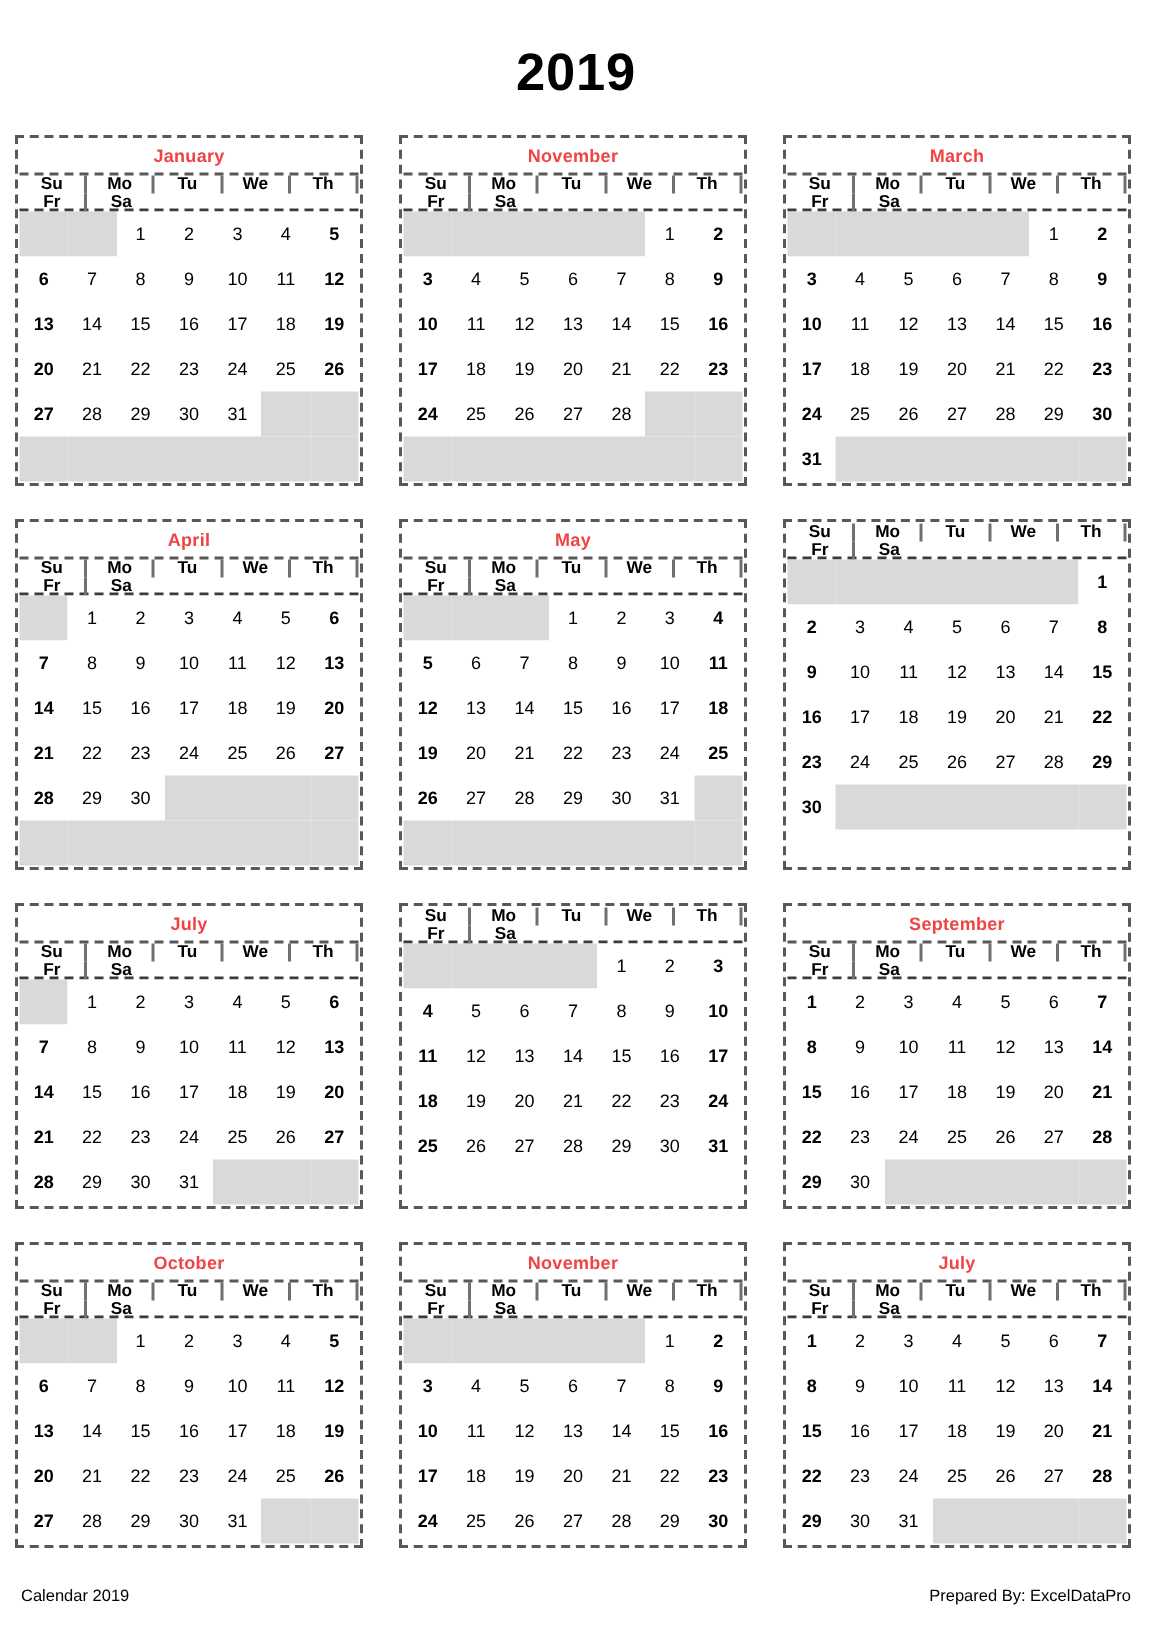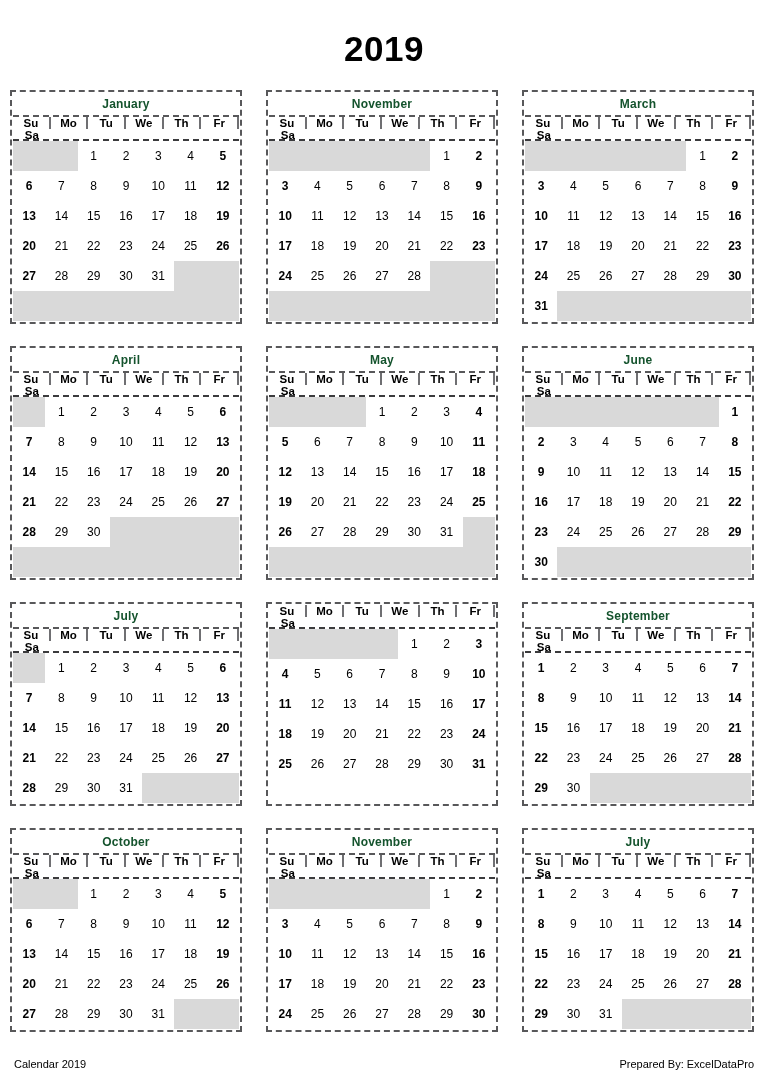--- a/index.html
+++ b/index.html
@@ -59,27 +59,27 @@
     box-sizing: border-box;
     height: 24px;
     display: flex;
     align-items: center;
     justify-content: center;
   }
   .month-title {
     font-size: 12px;
     font-weight: bold;
     letter-spacing: 0.2px;
-    color: #14532d;
+    color: #ef4444;
     text-align: center;
   }
 
   .dow-row {
     display: grid;
-    grid-template-columns: repeat(6, 1fr);
+    grid-template-columns: repeat(5, 1fr);
     border-bottom: 2px dashed #3b3b3d;
     box-sizing: border-box;
     height: 24px;
   }
   .dow-cell {
     font-size: 11.5px;
     font-weight: bold;
     display: flex;
     align-items: center;
     justify-content: center;
@@ -482,23 +482,20 @@
             <div class="day-cell blank"></div>
             <div class="day-cell blank"></div>
             <div class="day-cell blank"></div>
             <div class="day-cell blank"></div>
             <div class="day-cell blank"></div>
             <div class="day-cell blank"></div>
           </div>
         </div>
       </div>
       <div class="month-block">
-        <div class="month-title-row">
-          <div class="month-title">June</div>
-        </div>
         <div class="dow-row">
           <div class="dow-cell">Su</div>
           <div class="dow-cell">Mo</div>
           <div class="dow-cell">Tu</div>
           <div class="dow-cell">We</div>
           <div class="dow-cell">Th</div>
           <div class="dow-cell">Fr</div>
           <div class="dow-cell">Sa</div>
         </div>
         <div class="weeks">

